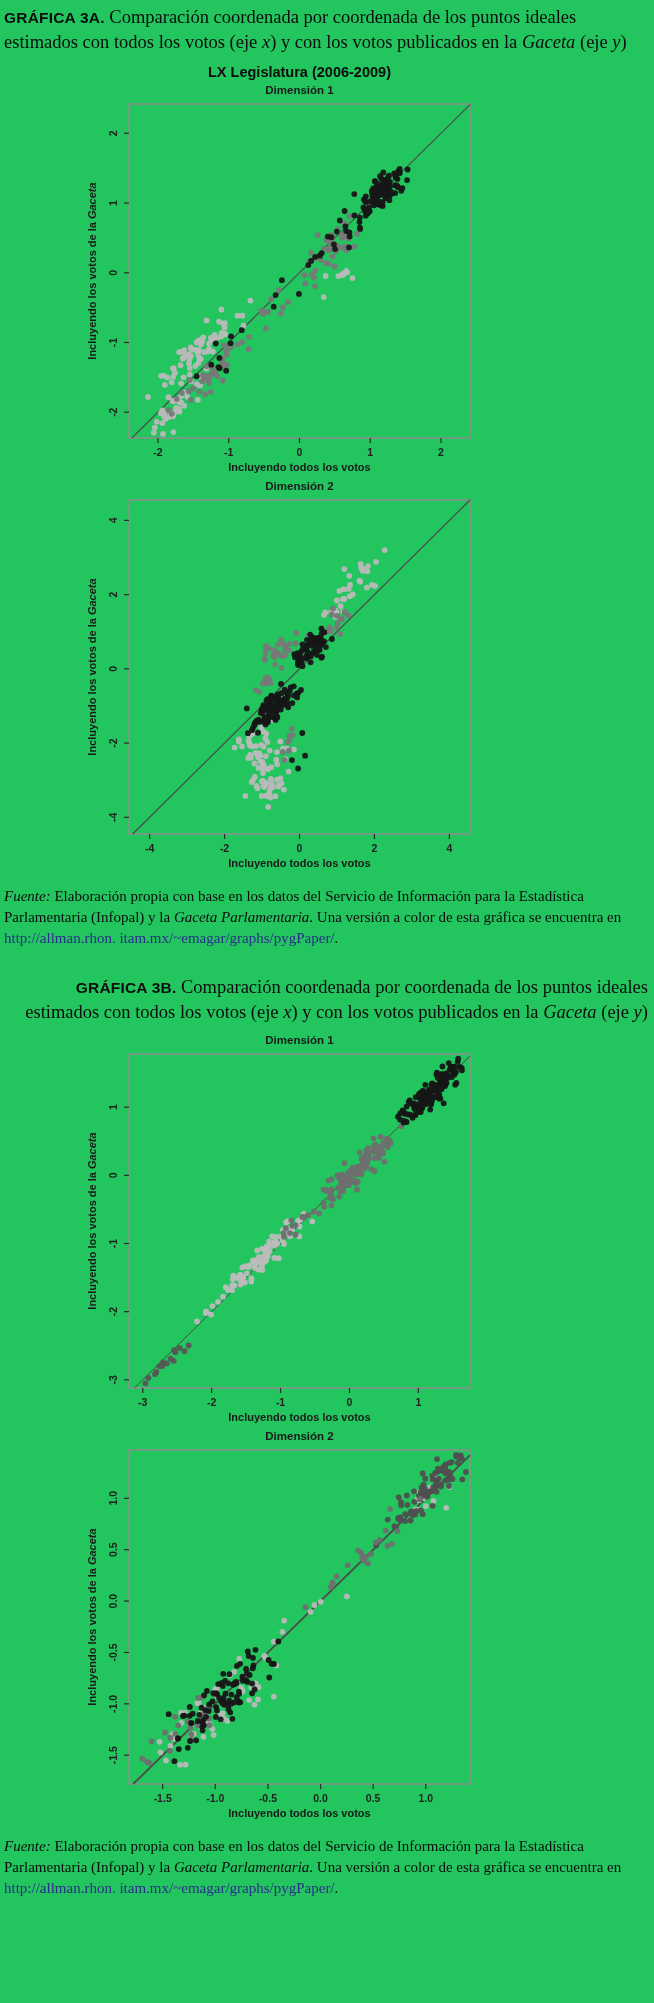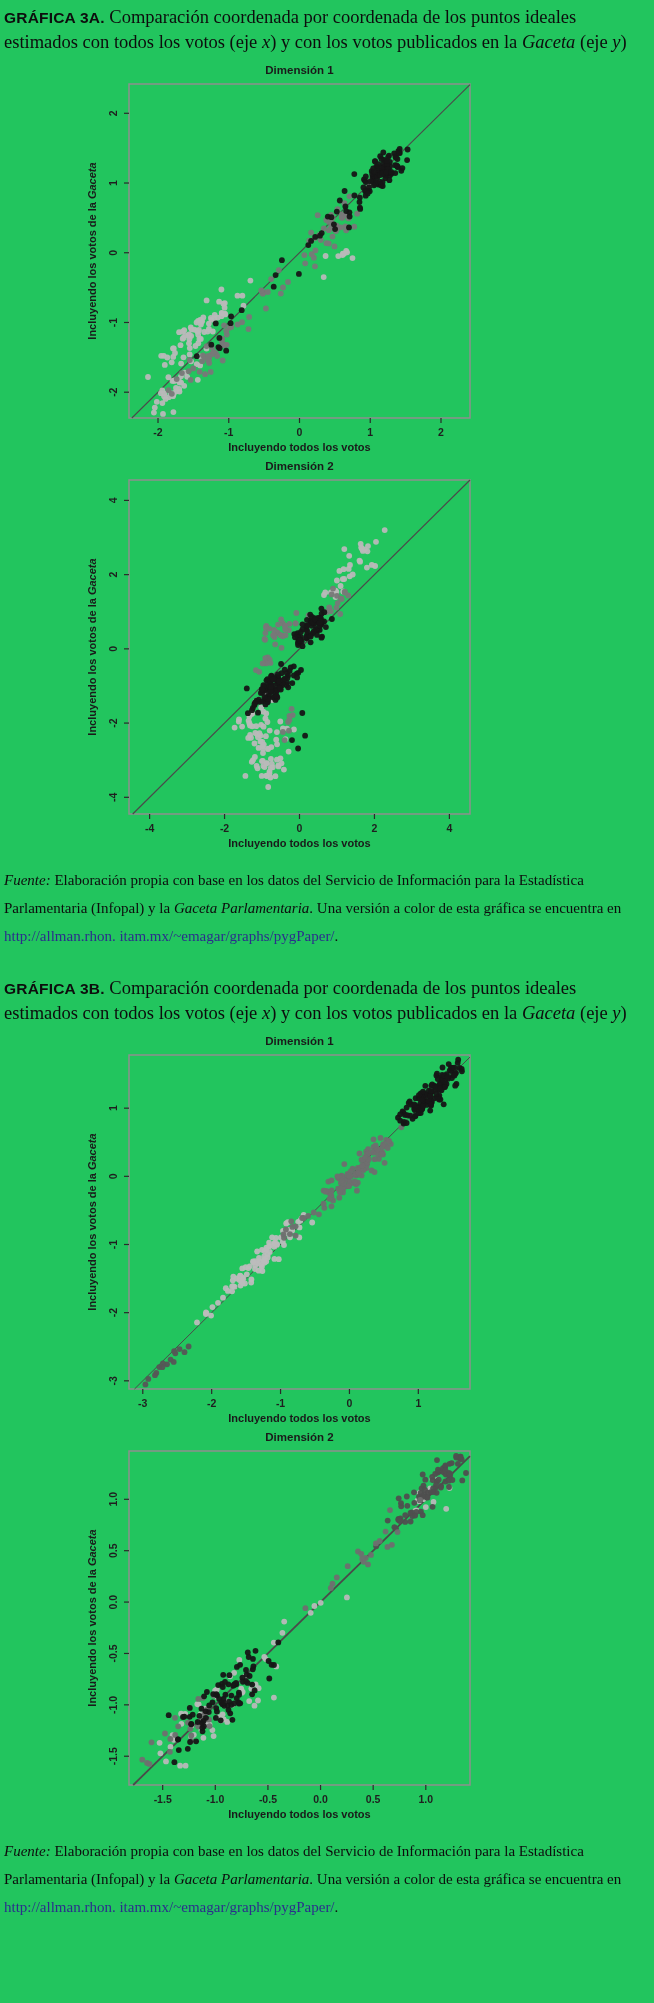--- a/index.html
+++ b/index.html
@@ -31,39 +31,40 @@
     text-align:center;
     font-family:"Liberation Sans", sans-serif;
     font-weight:bold;
     font-size:14.5px;
     color:#0d0d0d;
   }
   .chart{display:block;}
   .fuente{
     margin:14px 0 10px 0;
     font-size:15px;
-    line-height:28px;
+    line-height:21px;
     color:#0d0d0d;
   }
   .link{
     color:#2b2e8c;
     text-decoration:none;
     margin-top:21px;
   }
   .figure{margin:0;}
-  .caption-b{margin-top:26px;}
+  .caption-b{margin-top:26px;text-align:right;}
 </style>
 </head>
 <body>
 
 <div class="page">
 
   <p class="caption"><span class="seg-label">GRÁFICA 3A.</span><span> Comparación coordenada por coordenada de los puntos ideales estimados con todos los votos (eje </span><span class="i">x</span><span>) y con los votos publicados en la </span><span class="i">Gaceta</span><span> (eje </span><span class="i">y</span><span>)</span></p>
 
   <section class="figure">
+    <h3 class="fig-heading">LX Legislatura (2006-2009)</h3>
     <svg class="chart" viewBox="0 0 654 396" width="654" height="396">
         <text x="295.5" y="14" text-anchor="middle" font-family="&quot;Liberation Sans&quot;, sans-serif" font-size="11.5" font-weight="bold" fill="#1a1a1a">Dimensión 1</text>
         <rect x="125" y="24" width="341" height="334" fill="none" stroke="#8f8f8f" stroke-width="1.5"></rect>
         <line x1="127.8298755186722" y1="358" x2="466" y2="24.697286012526092" stroke="#4a4a4a" stroke-width="1.1"></line>
         <g>
           <circle cx="204.9" cy="263.6" r="2.9" fill="#b9b9b9" fill-opacity="0.95"></circle>
           <circle cx="157.2" cy="295.8" r="2.9" fill="#b9b9b9" fill-opacity="0.95"></circle>
           <circle cx="167.7" cy="302.3" r="2.9" fill="#b9b9b9" fill-opacity="0.95"></circle>
           <circle cx="196.8" cy="278.9" r="2.9" fill="#b9b9b9" fill-opacity="0.95"></circle>
           <circle cx="171.0" cy="293.0" r="2.9" fill="#b9b9b9" fill-opacity="0.95"></circle>

